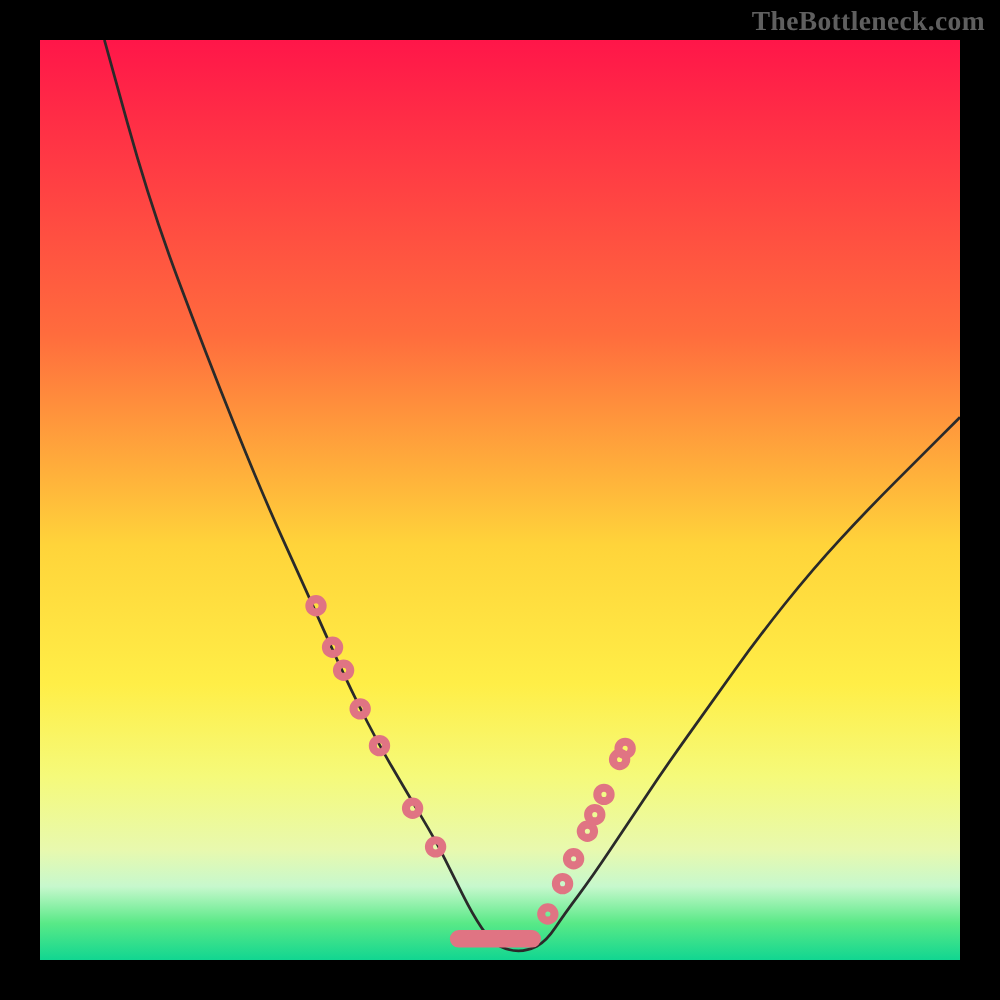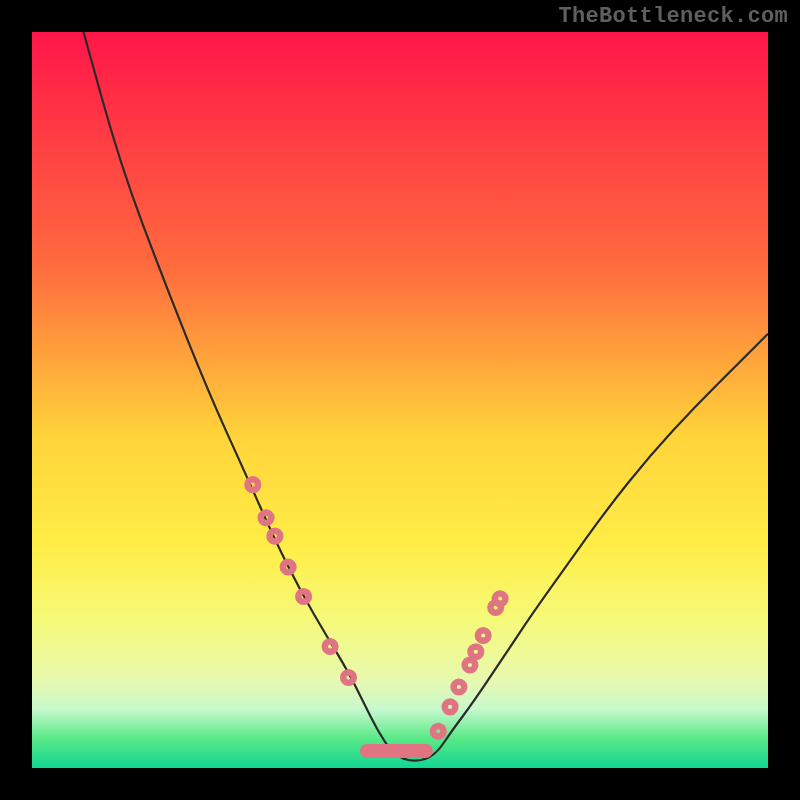--- a/index.html
+++ b/index.html
@@ -23,21 +23,21 @@
         #c7f8cd 92%,
         #59e987 96%,
         #11d691 100%
       );
     }
 
     .watermark {
       position: absolute;
       top: 4px;
       right: 12px;
-      font-family: Liberation Mono, monospace;
+      font-family: Liberation Serif, serif;
       font-size: 22px;
       font-weight: 600;
       color: #5f5f5f;
       letter-spacing: 0.3px;
     }
 
     .chart-svg {
       position: absolute;
       left: 0;
       top: 0;

